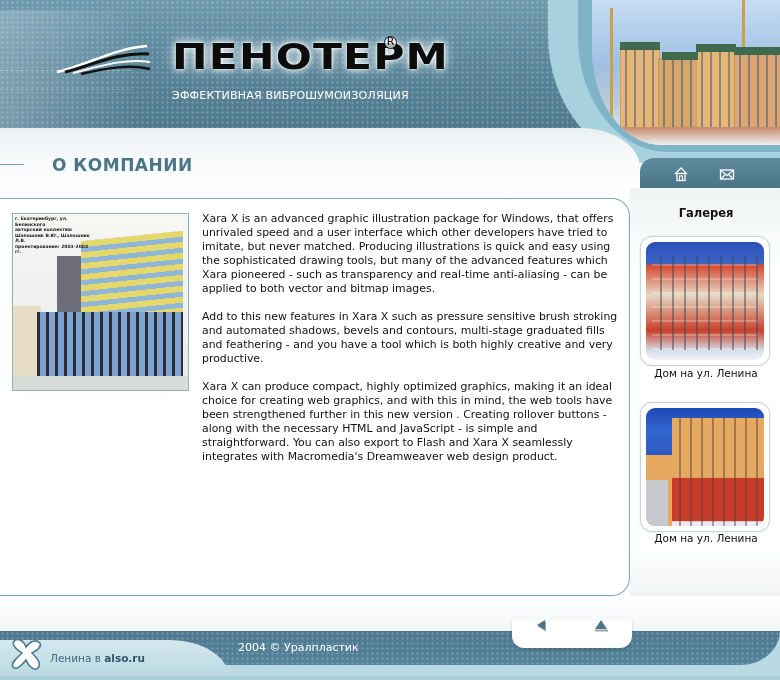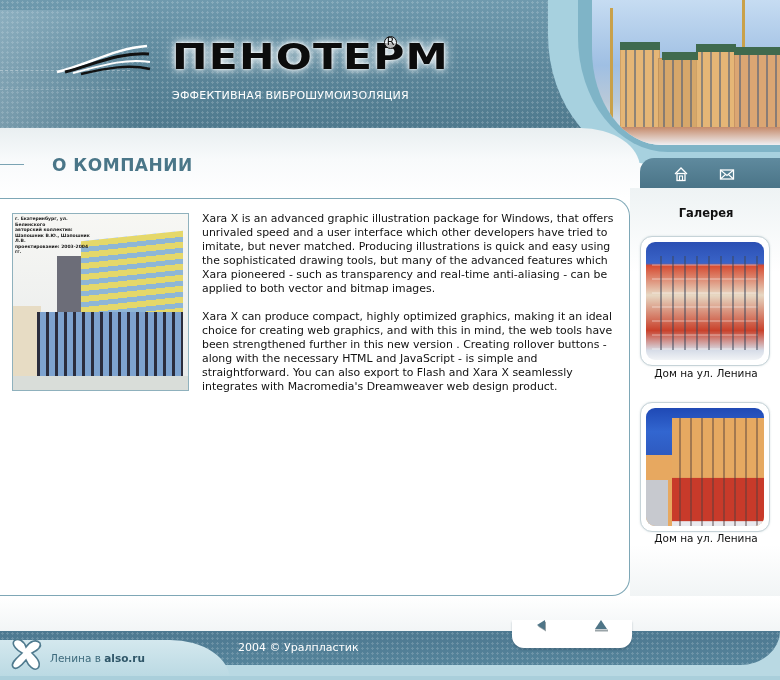--- a/index.html
+++ b/index.html
@@ -285,20 +285,21 @@
   <div class="caption">
     <div>г. Екатеринбург, ул. Белинского</div>
     <div>авторский коллектив:</div>
     <div>Шапошник В.Ю., Шапошник Л.В.</div>
     <div>проектирование: 2003-2004 гг.</div>
   </div>
 </div>
 
 <div class="article">
   <p>Xara X is an advanced graphic illustration package for Windows, that offers unrivaled speed and a user interface which other developers have tried to imitate, but never matched. Producing illustrations is quick and easy using the sophisticated drawing tools, but many of the advanced features which Xara pioneered - such as transparency and real-time anti-aliasing - can be applied to both vector and bitmap images.</p>
+  <p>Add to this new features in Xara X such as pressure sensitive brush stroking and automated shadows, bevels and contours, multi-stage graduated fills and feathering - and you have a tool which is both highly creative and very productive.</p>
   <p>Xara X can produce compact, highly optimized graphics, making it an ideal choice for creating web graphics, and with this in mind, the web tools have been strengthened further in this new version . Creating rollover buttons - along with the necessary HTML and JavaScript - is simple and straightforward. You can also export to Flash and Xara X seamlessly integrates with Macromedia's Dreamweaver web design product.</p>
 </div>
 
 <div class="gallery-title">Галерея</div>
 
 <div class="thumb t1" style="top:236px;">
   <div class="img"></div>
 </div>
 <div class="thumb-caption" style="top:367px;">Дом на ул. Ленина</div>
 

